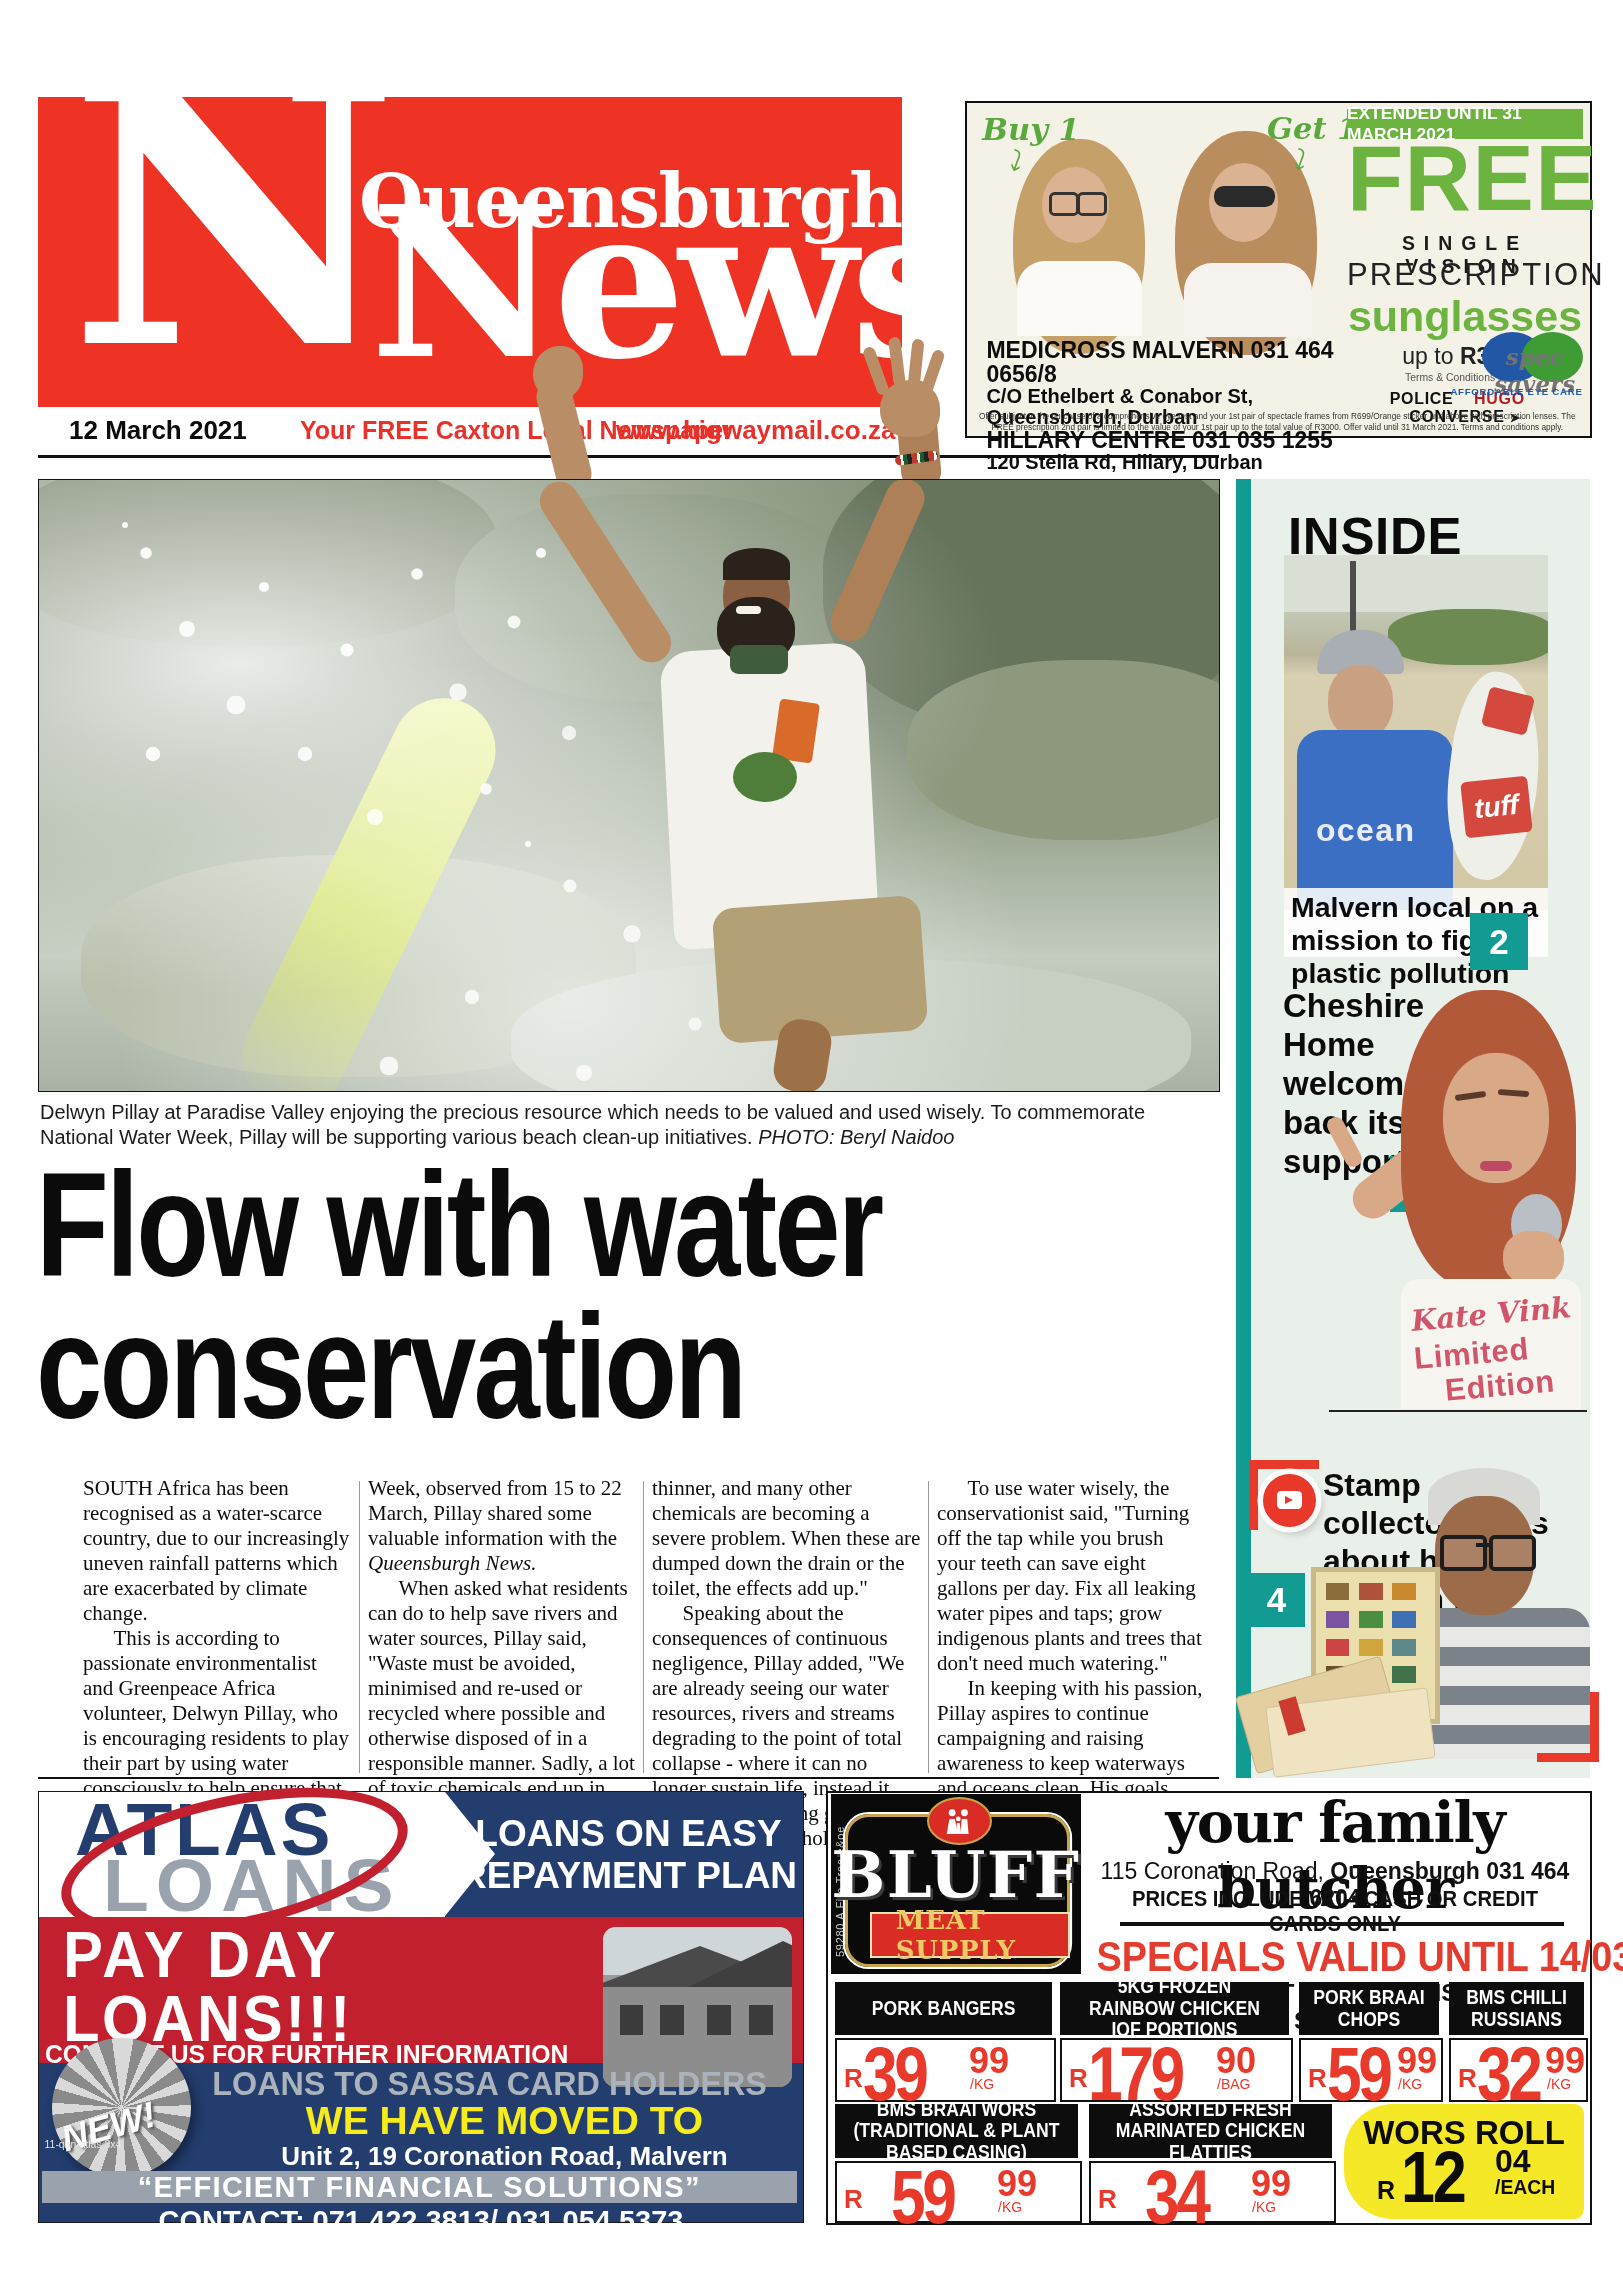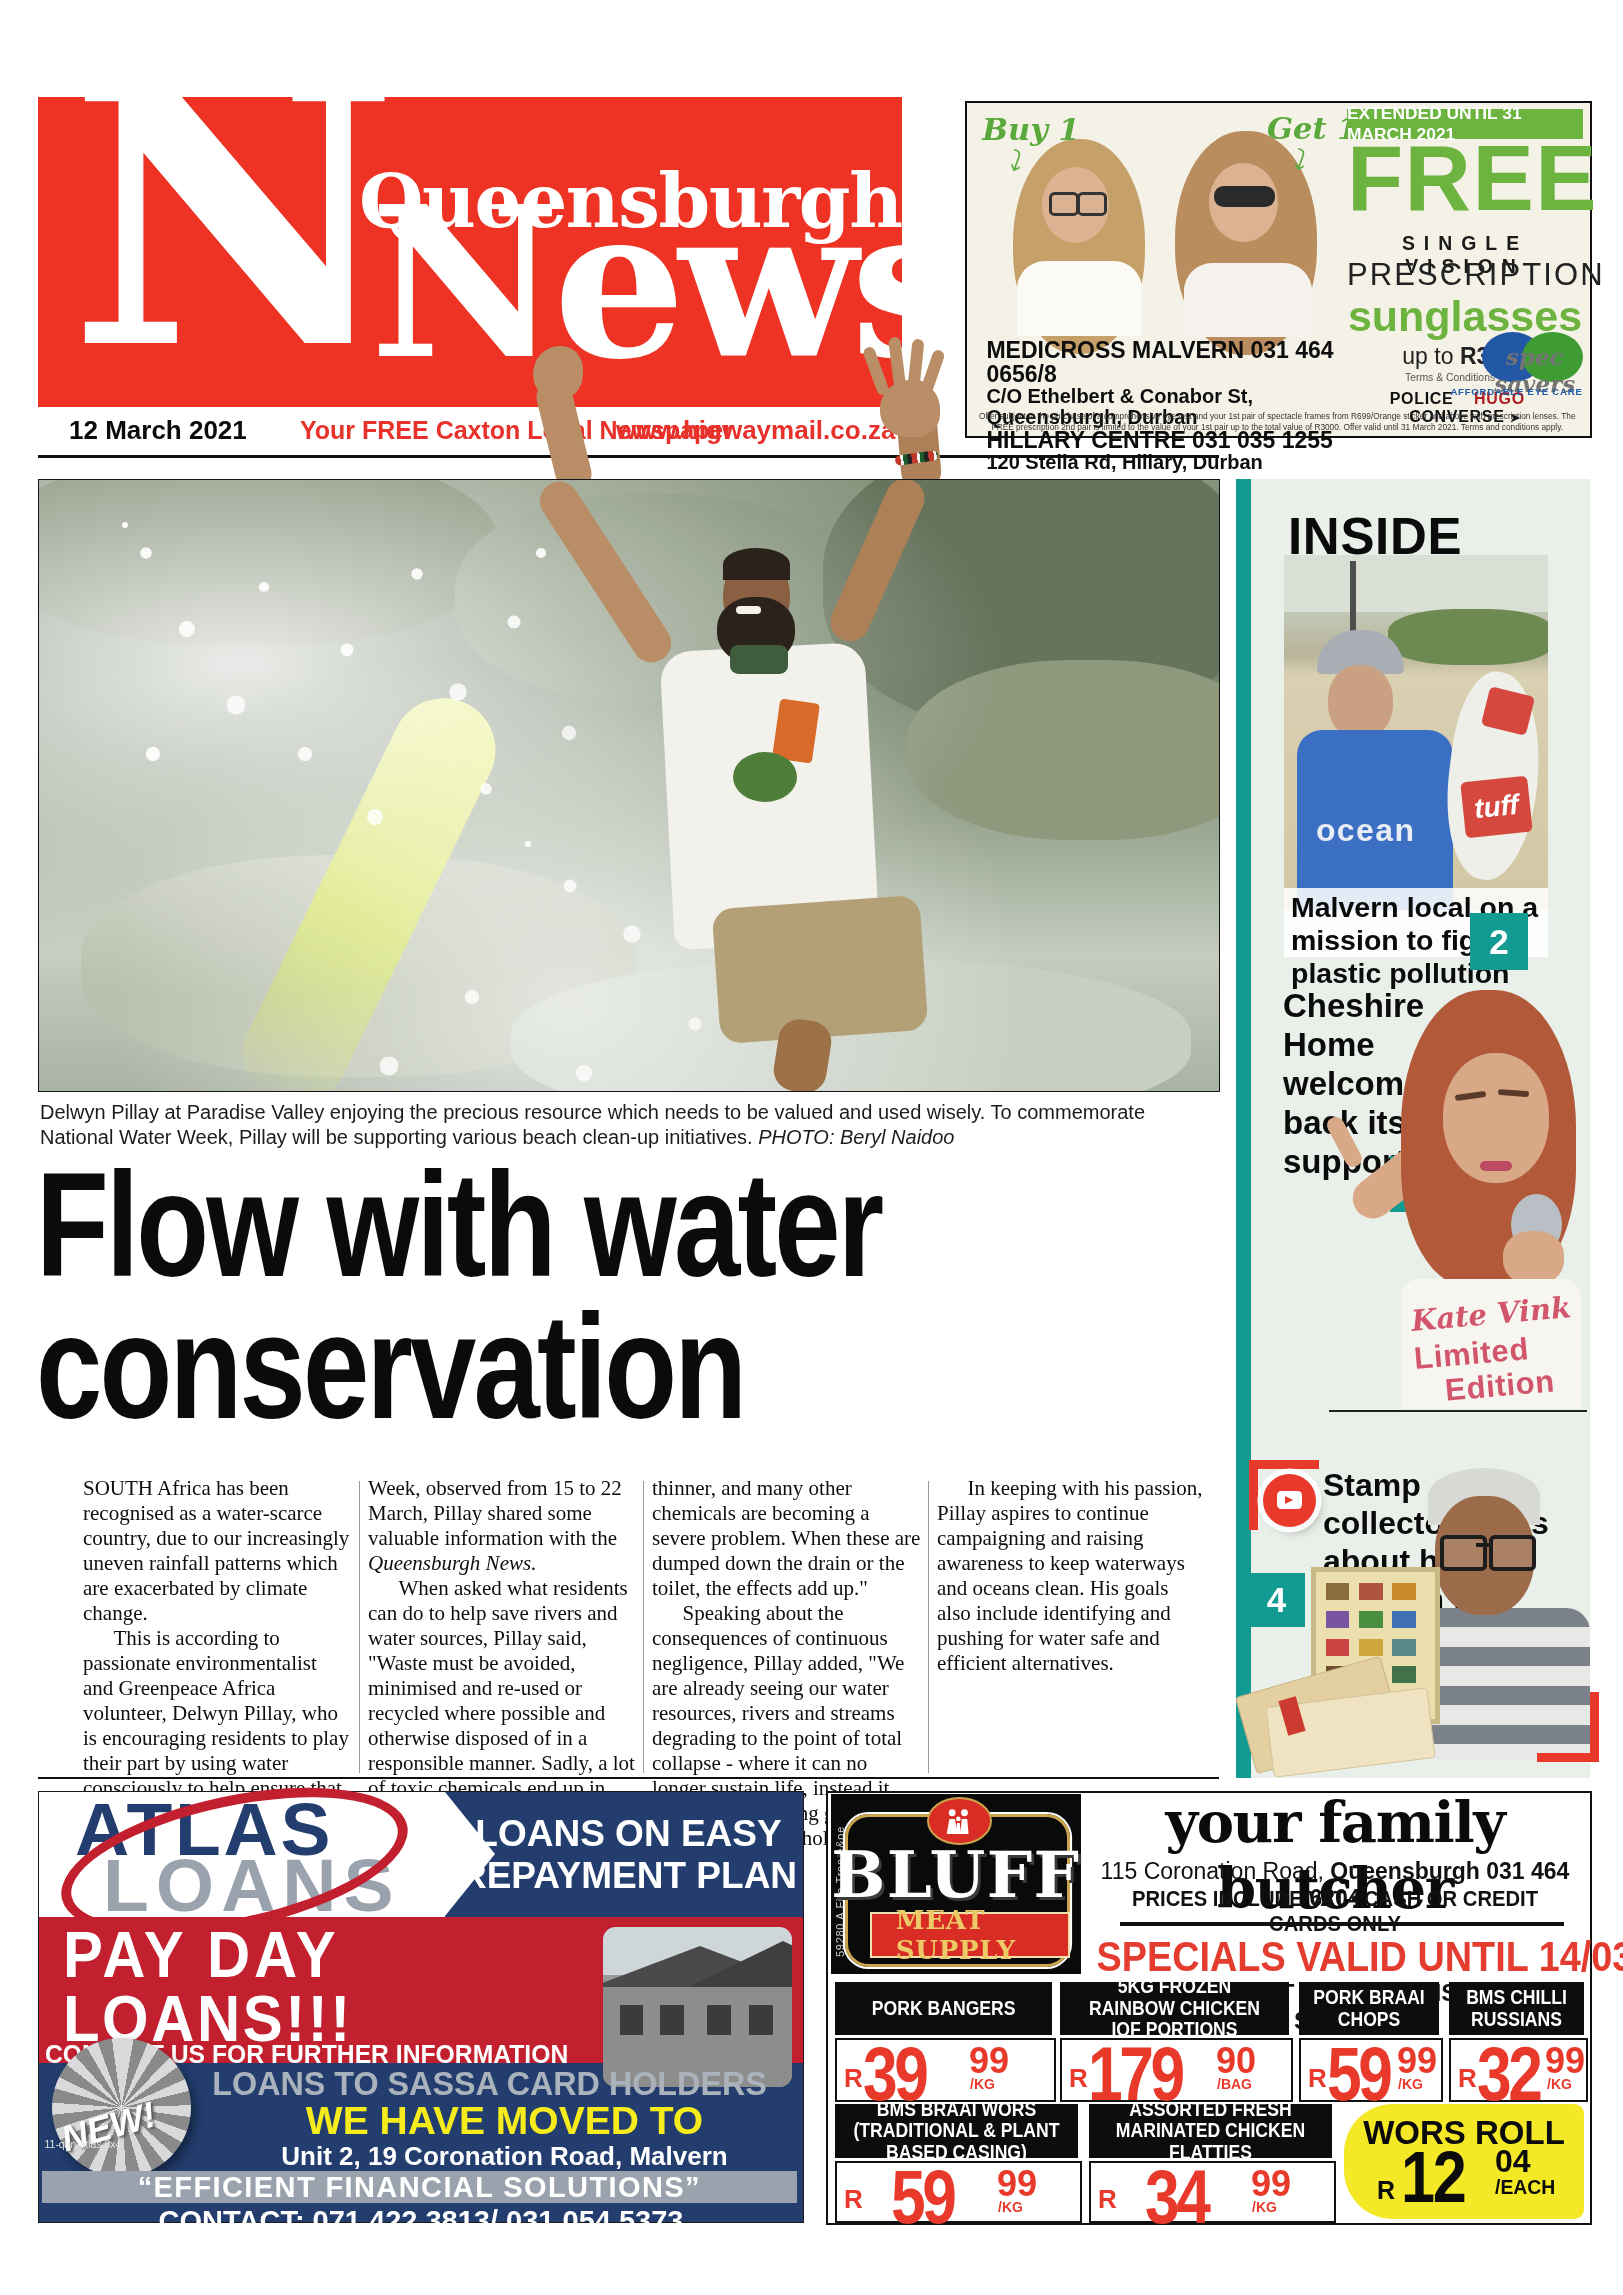--- a/index.html
+++ b/index.html
@@ -260,21 +260,21 @@
            font-size:43px;transform:scaleX(.88);transform-origin:center top;white-space:nowrap;}
   #bf-avail{position:absolute;left:258px;top:186px;width:498px;text-align:center;font-size:24px;font-weight:900;}
   .bf-head{position:absolute;background:#0d0d0d;color:#fff;display:flex;align-items:center;justify-content:center;
            text-align:center;font-weight:900;transform-origin:center center;}
   .bf-head .inner{transform:scaleX(.88);font-size:20px;line-height:21.5px;}
   .bf-price{position:absolute;background:#fff;border:2.1px solid #111;color:#e8392b;}
   .pr-r{position:absolute;left:7px;bottom:5.6px;font-size:26px;font-weight:900;}
   .pr-main{position:absolute;left:26px;top:-9.7px;font-size:76px;font-weight:900;letter-spacing:-4.2px;
            transform:scaleX(.82);transform-origin:left top;}
   .pr-cents{position:absolute;font-size:36px;font-weight:900;top:0px;}
-  .pr-unit{position:absolute;font-size:14px;font-weight:700;}
+  .pr-unit{position:absolute;font-size:14px;font-weight:400;}
   .row1h{top:189px;height:53px;} .row1p{top:245px;height:60px;}
   #bh1,#bp1{left:7px;width:217px;} #bh2,#bp2{left:232px;width:229px;}
   #bh3,#bp3{left:471px;width:140px;} #bh4,#bp4{left:621px;width:135px;}
   .row2h{top:311px;height:54px;} .row2p{top:368px;height:58px;}
   #bh5,#bp5{left:7px;width:243px;} #bh6,#bp6{left:261px;width:243px;}
   #bf-wors{position:absolute;left:516px;top:311px;width:240px;height:115px;background:#f5e927;
            border-radius:49px 9.7px 9.7px 49px;}
   #bw-name{position:absolute;left:0;top:9.7px;width:240px;text-align:center;font-size:33px;font-weight:900;color:#0b0b0b;}
   #bw-r{position:absolute;left:33px;top:72px;font-size:25px;font-weight:900;color:#0b0b0b;}
   #bw-main{position:absolute;left:57px;top:32px;font-size:72px;font-weight:900;color:#0b0b0b;letter-spacing:-2.8px;
@@ -389,20 +389,21 @@
   </div>
   <div class="abs col" id="col2">
     <p><span>Week, observed from 15 to 22 March, Pillay shared some valuable information with the </span><i>Queensburgh News.</i></p>
     <p class="ind">When asked what residents can do to help save rivers and water sources, Pillay said, "Waste must be avoided, minimised and re-used or recycled where possible and otherwise disposed of in a responsible manner. Sadly, a lot of toxic chemicals end up in our waterways - toxic chemicals like ammonia, bleach, paint, paint</p>
   </div>
   <div class="abs col" id="col3">
     <p>thinner, and many other chemicals are becoming a severe problem. When these are dumped down the drain or the toilet, the effects add up."</p>
     <p class="ind">Speaking about the consequences of continuous negligence, Pillay added, "We are already seeing our water resources, rivers and streams degrading to the point of total collapse - where it can no longer sustain life, instead it becomes a breeding ground for diseases such as cholera and E. coli."</p>
   </div>
   <div class="abs col" id="col4">
+    <p class="ind">To use water wisely, the conservationist said, "Turning off the tap while you brush your teeth can save eight gallons per day. Fix all leaking water pipes and taps; grow indigenous plants and trees that don't need much watering."</p>
     <p class="ind">In keeping with his passion, Pillay aspires to continue campaigning and raising awareness to keep waterways and oceans clean. His goals also include identifying and pushing for water safe and efficient alternatives.</p>
   </div>
   <div class="abs colrule" id="cr1"></div>
   <div class="abs colrule" id="cr2"></div>
   <div class="abs colrule" id="cr3"></div>
   <div class="abs" id="rule-bot"></div>
 
   <div class="abs" id="sb-bar"></div>
   <div class="abs" id="sb-bg"></div>
   <div class="abs" id="sb-title">INSIDE</div>

